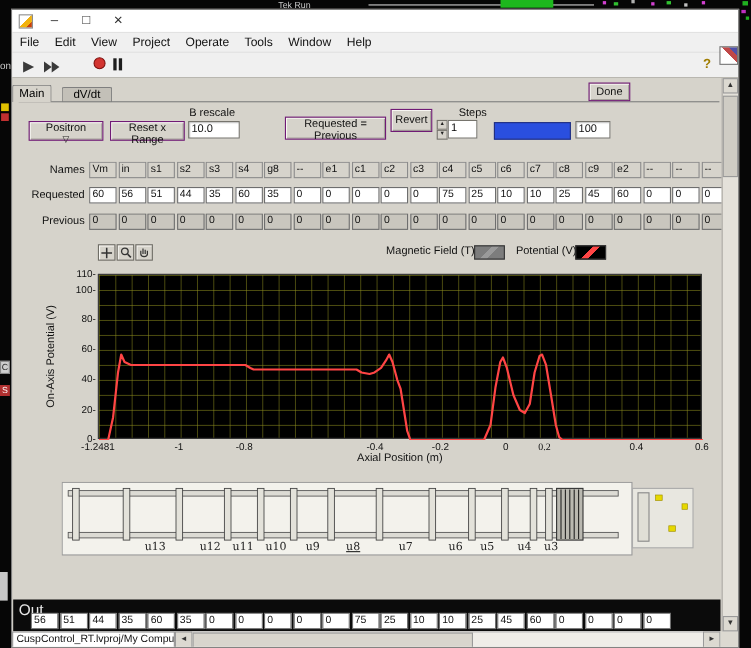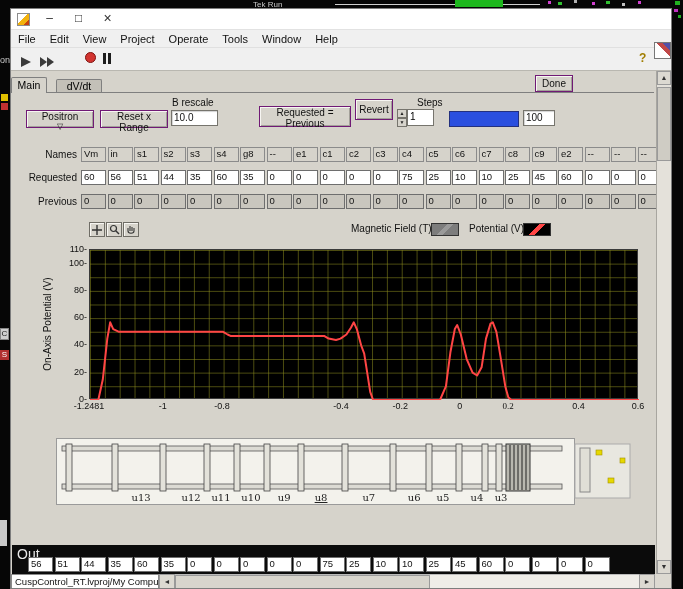--- a/index.html
+++ b/index.html
@@ -321,24 +321,25 @@
       </svg>
     </div>
     <div class="xticks">
         <div class="xtick" style="left: -22px;">-1.2481</div>
         <div class="xtick" style="left: 51.701px;">-1</div>
         <div class="xtick" style="left: 111.113px;">-0.8</div>
         <div class="xtick" style="left: 170.526px; margin-top: 36px;">-0.6</div>
         <div class="xtick" style="left: 229.938px;">-0.4</div>
         <div class="xtick" style="left: 289.351px;">-0.2</div>
         <div class="xtick" style="left: 348.763px;">0</div>
-        <div class="xtick" style="left: 397px; font-family: Liberation Serif, serif;">0.2</div>
+        <div class="xtick" style="left: 384px; font-family: Liberation Serif, serif;">0.2</div>
         <div class="xtick" style="left: 467.588px;">0.4</div>
         <div class="xtick" style="left: 527px;">0.6</div>
       </div>
+    <div class="x-title">Axial Position (m)</div>
 
     <div class="electrodes">
       <svg width="575" height="68" viewBox="0 0 575 68">
         <rect x="0.5" y="0.5" width="518" height="66" fill="#f3f2ec" stroke="#9a9a9a"></rect>
         <rect x="519" y="6" width="55" height="54" fill="#e8e7e0" stroke="#ababab"></rect>
         <rect x="6" y="8" width="500" height="5" fill="#dcdbd4" stroke="#555" stroke-width="0.8"></rect>
         <rect x="6" y="46" width="500" height="5" fill="#dcdbd4" stroke="#555" stroke-width="0.8"></rect>
         <g fill="#e3e2da" stroke="#444" stroke-width="0.8">
           <rect x="10" y="6" width="6" height="47"></rect>
             <rect x="56" y="6" width="6" height="47"></rect>

